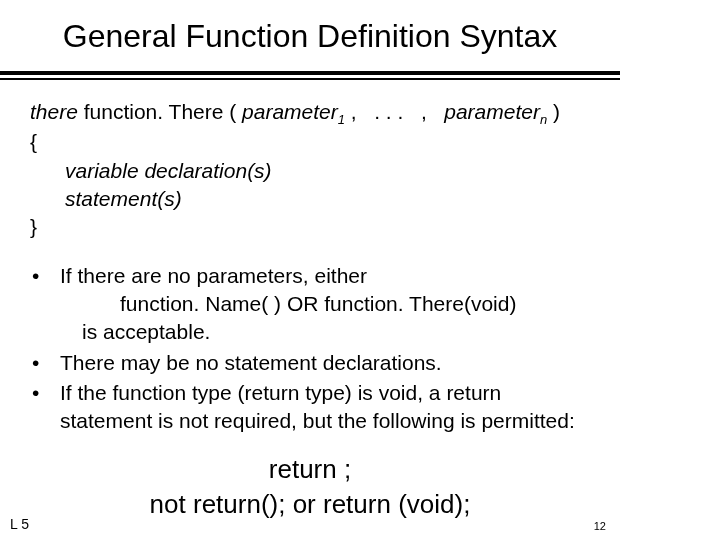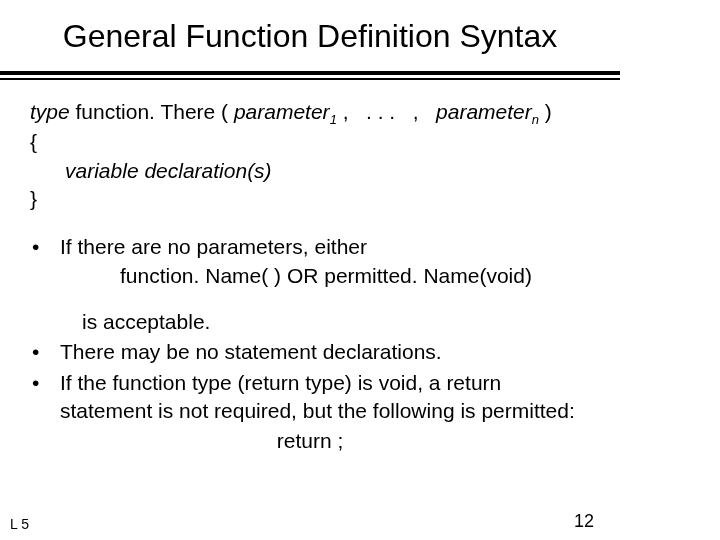--- a/index.html
+++ b/index.html
@@ -64,69 +64,70 @@
   .bullets .marker {
     width: 28px;
     flex: 0 0 28px;
     text-align: left;
     font-size: 21px;
   }
   .bullets .content {
     flex: 1;
   }
   .indent1 { padding-left: 60px; }
-  .indent-small { padding-left: 22px; margin-top: 18px; }
+  .indent-small { padding-left: 22px; }
   .center-block {
     text-align: center;
-    margin-top: 2px;
-    font-size: 21px;
+    margin-top: 16px;
+    font-size: 26px;
     line-height: 1.35;
   }
   .bold { font-weight: normal; }
   .footer-left {
     position: absolute;
     left: 10px;
     bottom: 8px;
     font-size: 14px;
   }
   .footer-right {
     position: absolute;
-    right: 26px;
+    right: 14px;
     bottom: 8px;
-    font-size: 18px;
+    font-size: 11px;
   }
 </style>
 </head>
 <body>
 
 <div class="slide">
 
   <div class="title">General Function Definition Syntax</div>
 
   <div class="divider">
     <div class="thick"></div>
     <div class="thin"></div>
   </div>
 
   <div class="body">
 
     <div class="syntax">
-      <div class="line"><span class="italic">type</span><span> function. There ( </span><span class="italic">parameter</span><span class="sub">1</span><span> ,   . . .   ,   </span><span class="italic">parameter</span><span class="sub">n</span><span> )</span></div>
+      <div class="line"><span class="italic">there</span><span> function. There ( </span><span class="italic">parameter</span><span class="sub">1</span><span> ,   . . .   ,   </span><span class="italic">parameter</span><span class="sub">n</span><span> )</span></div>
       <div class="line">{</div>
       <div class="line">      <span class="italic">variable declaration(s)</span></div>
+      <div class="line">      <span class="italic">statement(s)</span></div>
       <div class="line">}</div>
     </div>
 
     <div class="bullets">
 
       <div class="item">
         <div class="marker">•</div>
         <div class="content">
           <div>If there are no parameters, either</div>
-          <div class="indent1">function. Name( )   OR   permitted. Name(void)</div>
+          <div class="indent1">function. Name( )   OR   function. There(void)</div>
           <div class="indent-small">is acceptable.</div>
         </div>
       </div>
 
       <div class="item">
         <div class="marker">•</div>
         <div class="content">
           <div>There may be no statement declarations.</div>
         </div>
       </div>
@@ -135,20 +136,21 @@
         <div class="marker">•</div>
         <div class="content">
           <span>If the </span><span class="bold">function type</span><span> (</span><span class="bold">return type</span><span>) is void, a return statement is not required, but the following is permitted:</span>
         </div>
       </div>
 
     </div>
 
     <div class="center-block">
       <div>return ;</div>
+      <div>not  return();    or   return (void);</div>
     </div>
 
   </div>
 
   <div class="footer-left">L 5</div>
   <div class="footer-right">12</div>
 
 </div>
 
 </body></html>

